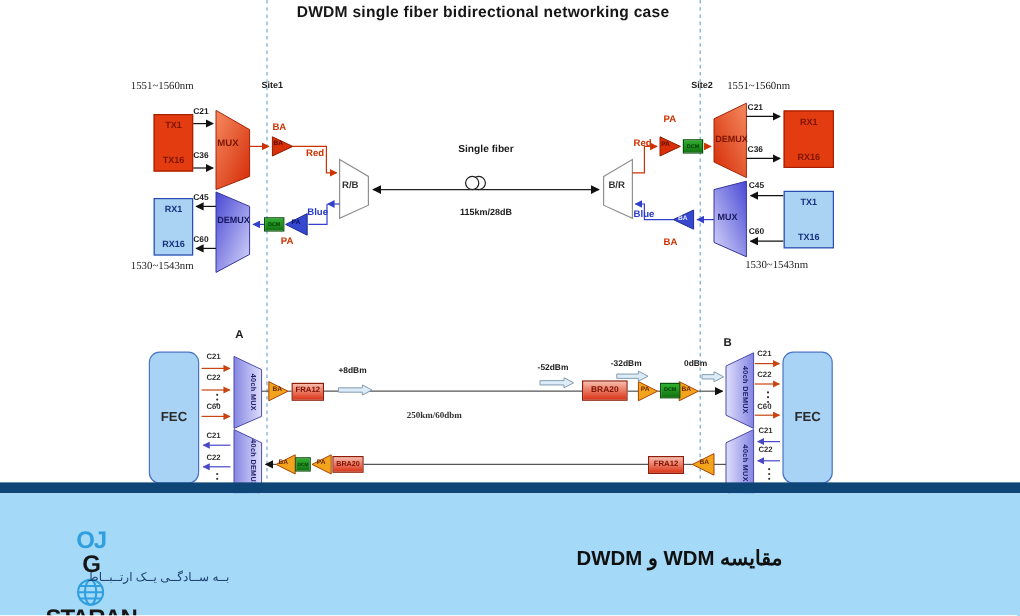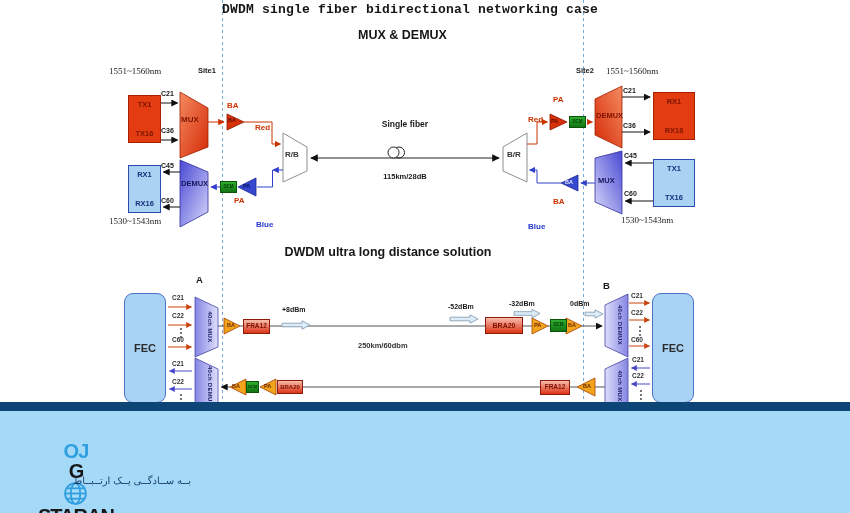--- a/index.html
+++ b/index.html
@@ -1,21 +1,21 @@
 <!DOCTYPE html>
 <html><head>
 <meta charset="utf-8">
 <style>
   html,body{margin:0;padding:0;background:#ffffff;}
   #stage{position:relative;width:850px;height:513px;background:#ffffff;overflow:hidden;
          font-family:"Liberation Sans",sans-serif;}
   .L{position:absolute;font-family:"Liberation Sans",sans-serif;font-weight:bold;
      font-size:7px;color:#1a1a1a;white-space:nowrap;line-height:1;}
   .serif{font-family:Liberation Serif, serif;font-weight:normal;font-size:9px;color:#222;}
-  .red{color:#cc3300;} .blue{color:#2438cc;margin-top:48px;} .ctr{text-align:center;}
+  .red{color:#cc3300;} .blue{color:#2438cc;} .ctr{text-align:center;}
   .title{font-size:13px;letter-spacing:.2px;color:#161616;}
   .sub{font-size:12.5px;color:#161616;}
   .box{position:absolute;box-sizing:border-box;display:flex;flex-direction:column;
        justify-content:space-between;align-items:center;padding:5px 12px;
        font-weight:bold;font-size:7.5px;line-height:1;}
   .comp{position:absolute;box-sizing:border-box;display:flex;align-items:center;
         justify-content:center;font-weight:bold;line-height:1;text-align:center;}
   .amp{background:linear-gradient(#f7bcac,#dc3416);border:1px solid #8f1c08;color:#7c0f00;}
   .dcm{background:linear-gradient(#2fae2f,#127412);border:1px solid #0a540a;color:#043c04;}
   .vtext{position:absolute;transform:rotate(90deg);transform-origin:0 0;text-align:center;
@@ -198,25 +198,24 @@
         <circle cx="640" cy="327" r="0.9"></circle>
           <circle cx="640" cy="331" r="0.9"></circle>
           <circle cx="640" cy="335" r="0.9"></circle>
         <circle cx="641" cy="391" r="0.9"></circle>
           <circle cx="641" cy="395" r="0.9"></circle>
           <circle cx="641" cy="399" r="0.9"></circle>
       </g>
     </g>
   </svg>
 
-  <div class="L title ctr" style="left:222px;top:3px;width:361px;font-family:Liberation Mono, monospace;">DWDM single fiber bidirectional networking case</div>
-  <div class="L sub ctr" style="left:222px;top:29px;width:361px;">MUX &amp; DEMUX</div>
+  <div class="L title ctr" style="left:222px;top:3px;width:361px;">DWDM single fiber bidirectional networking case</div>
 
   <div class="L serif" style="left:109px;top:67px;">1551~1560nm</div>
-  <div class="L" style="left:198px;top:67px;font-size:7.5px;">Site1</div>
+  <div class="L" style="left:218px;top:67px;font-size:7.5px;">Site1</div>
 
   <div class="box" style="left:128px;top:95px;width:33px;height:48px;background:#e23c10;border:1px solid #a82000;color:#7c1400;">
     <span>TX1</span>
     <span>TX16</span>
   </div>
   <div class="L" style="left:161px;top:90px;">C21</div>
   <div class="L" style="left:161px;top:127px;">C36</div>
   <div class="L" style="left:181px;top:116px;font-size:8px;color:#7c1400;">MUX</div>
   <div class="L red" style="left:227px;top:102px;font-size:8px;">BA</div>
   <div class="L" style="left:228px;top:118px;font-size:5.5px;color:#5c0c00;">BA</div>
@@ -256,21 +255,20 @@
   <div class="L red" style="left:553px;top:198px;font-size:8px;">BA</div>
   <div class="L" style="left:598px;top:177px;font-size:7.5px;color:#16165e;">MUX</div>
   <div class="L" style="left:624px;top:152px;">C45</div>
   <div class="L" style="left:624px;top:190px;">C60</div>
   <div class="box" style="left:653px;top:159px;width:42px;height:48px;background:#a9d2f3;border:1px solid #2a4cae;color:#17307d;">
     <span>TX1</span>
     <span>TX16</span>
   </div>
   <div class="L serif" style="left:621px;top:216px;">1530~1543nm</div>
 
-  <div class="L ctr" style="left:238px;top:246px;width:300px;font-size:12.5px;color:#161616;">DWDM ultra long distance solution</div>
   <div class="L" style="left:196px;top:275px;font-size:9.5px;">A</div>
   <div class="L" style="left:603px;top:281px;font-size:9.5px;">B</div>
 
   <div class="fec" style="left:124px;top:293px;width:42px;height:110px;">FEC</div>
   <div class="fec" style="left:652px;top:293px;width:42px;height:110px;">FEC</div>
 
   <div class="vtext" style="left:213px;top:300px;width:54px;">40ch MUX</div>
   <div class="vtext" style="left:213px;top:361px;width:50px;">40ch DEMUX</div>
   <div class="vtext" style="left:623px;top:297px;width:56px;">40ch DEMUX</div>
   <div class="vtext" style="left:623px;top:361px;width:50px;">40ch MUX</div>
@@ -282,21 +280,21 @@
   <div class="L" style="left:172px;top:379px;font-size:6.5px;color:#333;">C22</div>
   <div class="L" style="left:631px;top:293px;font-size:6.5px;color:#333;">C21</div>
   <div class="L" style="left:631px;top:310px;font-size:6.5px;color:#333;">C22</div>
   <div class="L" style="left:631px;top:337px;font-size:6.5px;color:#333;">C60</div>
   <div class="L" style="left:632px;top:357px;font-size:6.5px;color:#333;">C21</div>
   <div class="L" style="left:632px;top:373px;font-size:6.5px;color:#333;">C22</div>
 
   <div class="L" style="left:227px;top:323px;font-size:5.5px;color:#6b2400;">BA</div>
   <div class="comp amp" style="left:243px;top:319px;width:27px;height:15px;font-size:6.5px;">FRA12</div>
   <div class="L" style="left:282px;top:306px;">+8dBm</div>
-  <div class="L" style="left:358px;top:342px;font-size:7.5px;color:#333;">250km/60dbm</div>
+  <div class="L" style="left:339px;top:342px;font-size:7.5px;color:#333;font-family:Liberation Serif, serif;">250km/60dbm</div>
   <div class="L" style="left:448px;top:303px;">-52dBm</div>
   <div class="comp amp" style="left:485px;top:317px;width:38px;height:17px;font-size:7px;">BRA20</div>
   <div class="L" style="left:509px;top:300px;">-32dBm</div>
   <div class="L" style="left:534px;top:323px;font-size:5.5px;color:#6b2400;">PA</div>
   <div class="comp dcm" style="left:550px;top:319px;width:17px;height:13px;font-size:4.5px;">DCM</div>
   <div class="L" style="left:568px;top:323px;font-size:5.5px;color:#6b2400;">BA</div>
   <div class="L" style="left:570px;top:300px;">0dBm</div>
 
   <div class="L" style="left:583px;top:384px;font-size:5.5px;color:#6b2400;">BA</div>
   <div class="comp amp" style="left:540px;top:380px;width:30px;height:15px;font-size:6.5px;">FRA12</div>
@@ -315,15 +313,16 @@
           <circle cx="12" cy="12" r="10"></circle>
           <ellipse cx="12" cy="12" rx="4.5" ry="10"></ellipse>
           <line x1="2.5" y1="12" x2="21.5" y2="12"></line>
           <line x1="3.6" y1="7" x2="20.4" y2="7"></line>
           <line x1="3.6" y1="17" x2="20.4" y2="17"></line>
         </g>
         </svg>
         <span>STARAN</span>
     </div>
     <div id="tagline">بــه ســادگــی یــک ارتــبــاط</div>
+    <div id="caption">مقایسه WDM و DWDM</div>
   </div>
 
 </div>
 
 </body></html>

